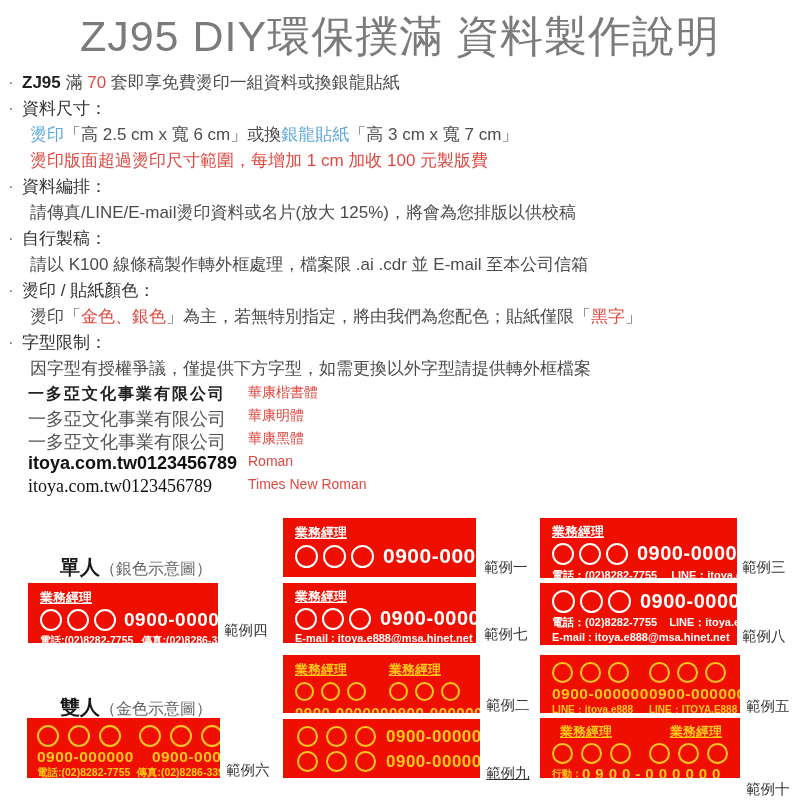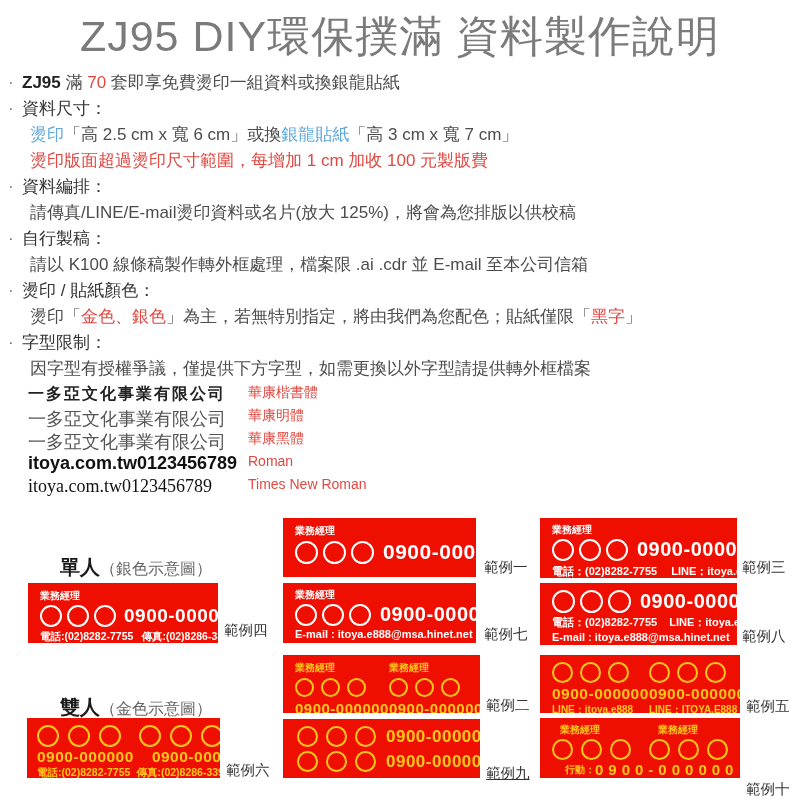--- a/index.html
+++ b/index.html
@@ -31,21 +31,21 @@
   .seclabel .sub{font-size:16px;color:#666;}
   
   .card{position:absolute;background:#ee0f00;color:#fff;overflow:hidden;box-sizing:border-box;}
   .gold-card{color:#ffc818;}
   .ring{display:inline-block;box-sizing:border-box;border:2px solid #fff;border-radius:50%;flex:none;}
   .gold-card .ring{border-color:#ffc818;}
   .r19{width:19px;height:19px;}
   .r21{width:21px;height:21px;}
   .r22{width:22px;height:22px;}
   .r23{width:23px;height:23px;}
-  .role{font-family:"DejaVu Serif",serif;font-weight:bold;font-size:10px;white-space:nowrap;}
+  .role{font-family:"DejaVu Serif",serif;font-weight:bold;font-size:13px;white-space:nowrap;text-decoration:underline;}
   .crow{display:flex;align-items:center;white-space:nowrap;}
   .num{font-weight:bold;letter-spacing:0.5px;white-space:nowrap;}
   .foot{font-weight:bold;white-space:nowrap;}
   .exlabel{position:absolute;font-size:14.5px;color:#333;white-space:nowrap;}
 </style>
 </head>
 <body>
 
 <div id="page">
 
@@ -264,20 +264,20 @@
     </div>
     <div class="crow" style="gap:8px;margin-top:2px;">
       <span class="ring r21"></span>
         <span class="ring r21"></span>
         <span class="ring r21"></span>
       <span style="display:inline-block;width:8px;"></span>
       <span class="ring r21"></span>
         <span class="ring r21"></span>
         <span class="ring r21"></span>
     </div>
-    <div class="crow" style="margin-top:1px;margin-left:13px;">
+    <div class="crow" style="margin-top:1px;">
       <span class="foot" style="font-size:10px;">行動：</span>
       <span class="num" style="font-size:15px;letter-spacing:5px;">0900-000000</span>
     </div>
   </div>
   <div class="exlabel" style="left:746px;top:780px;">範例十</div>
 
 </div>
 
 </body></html>

